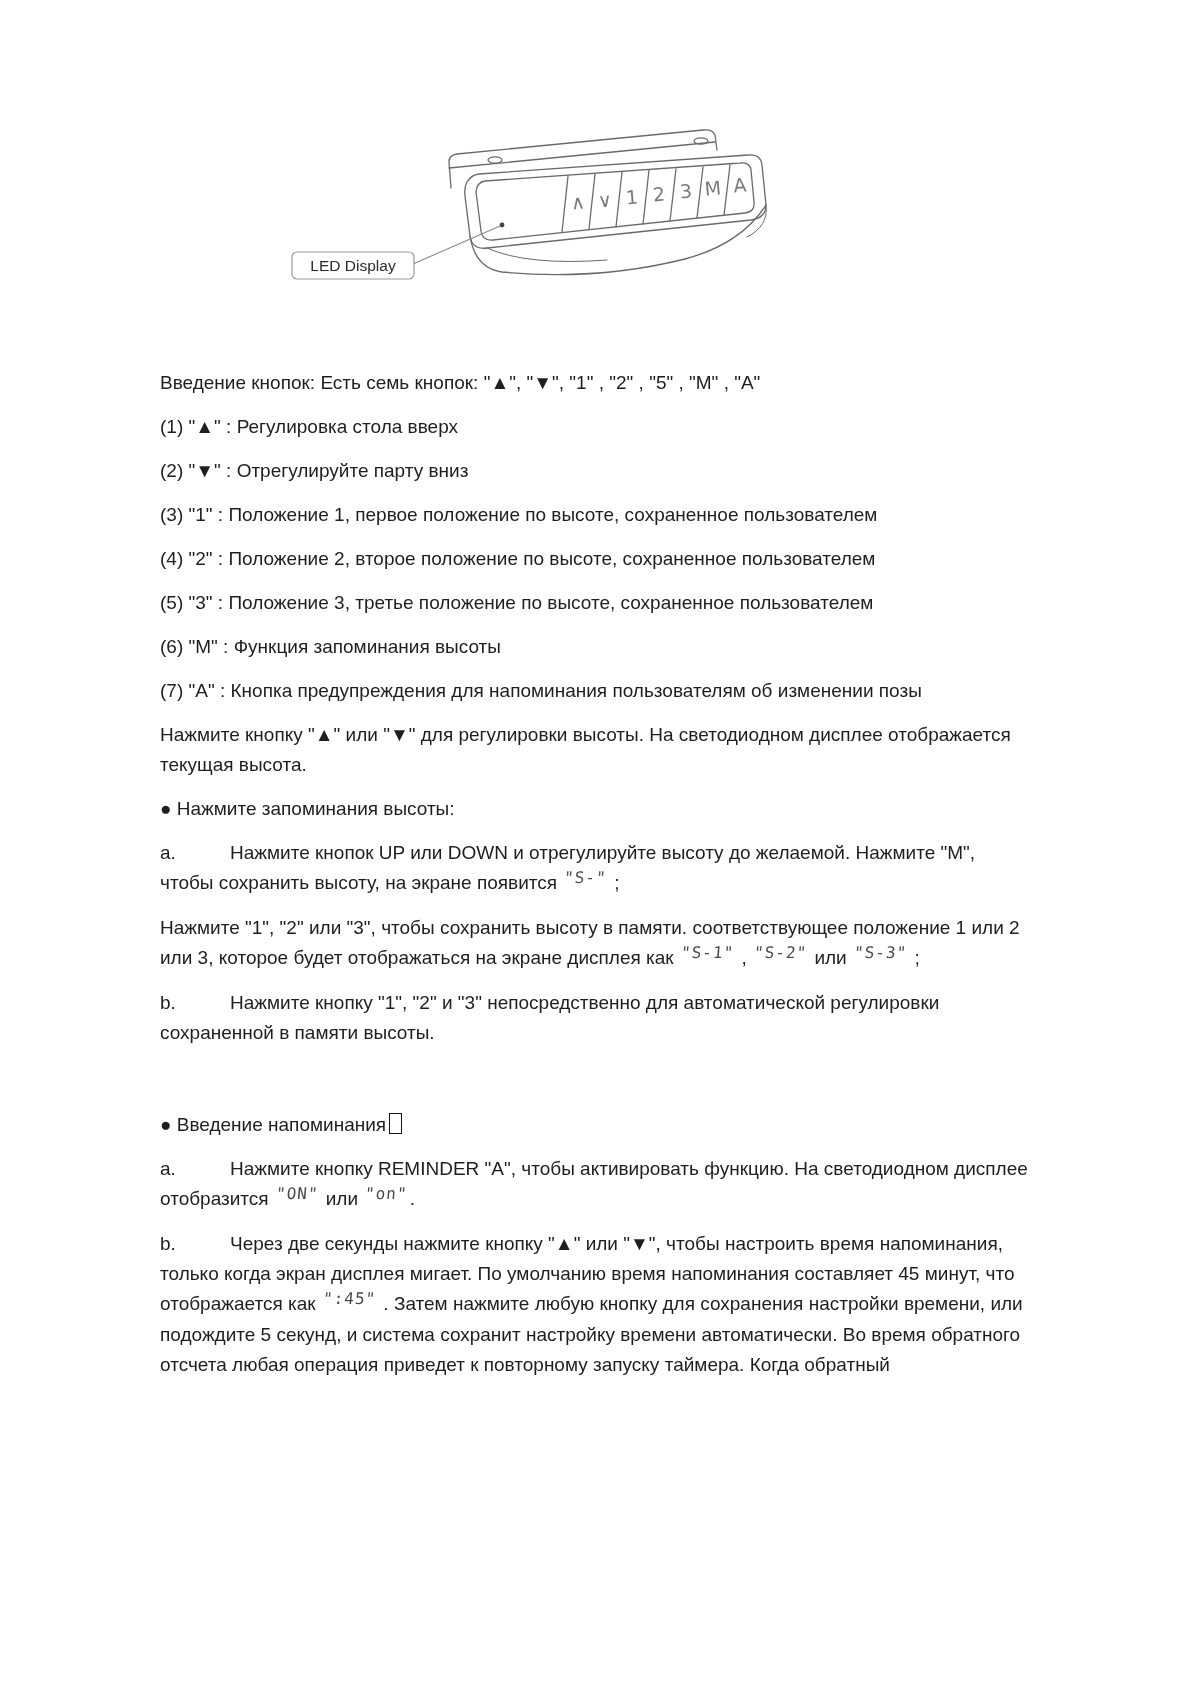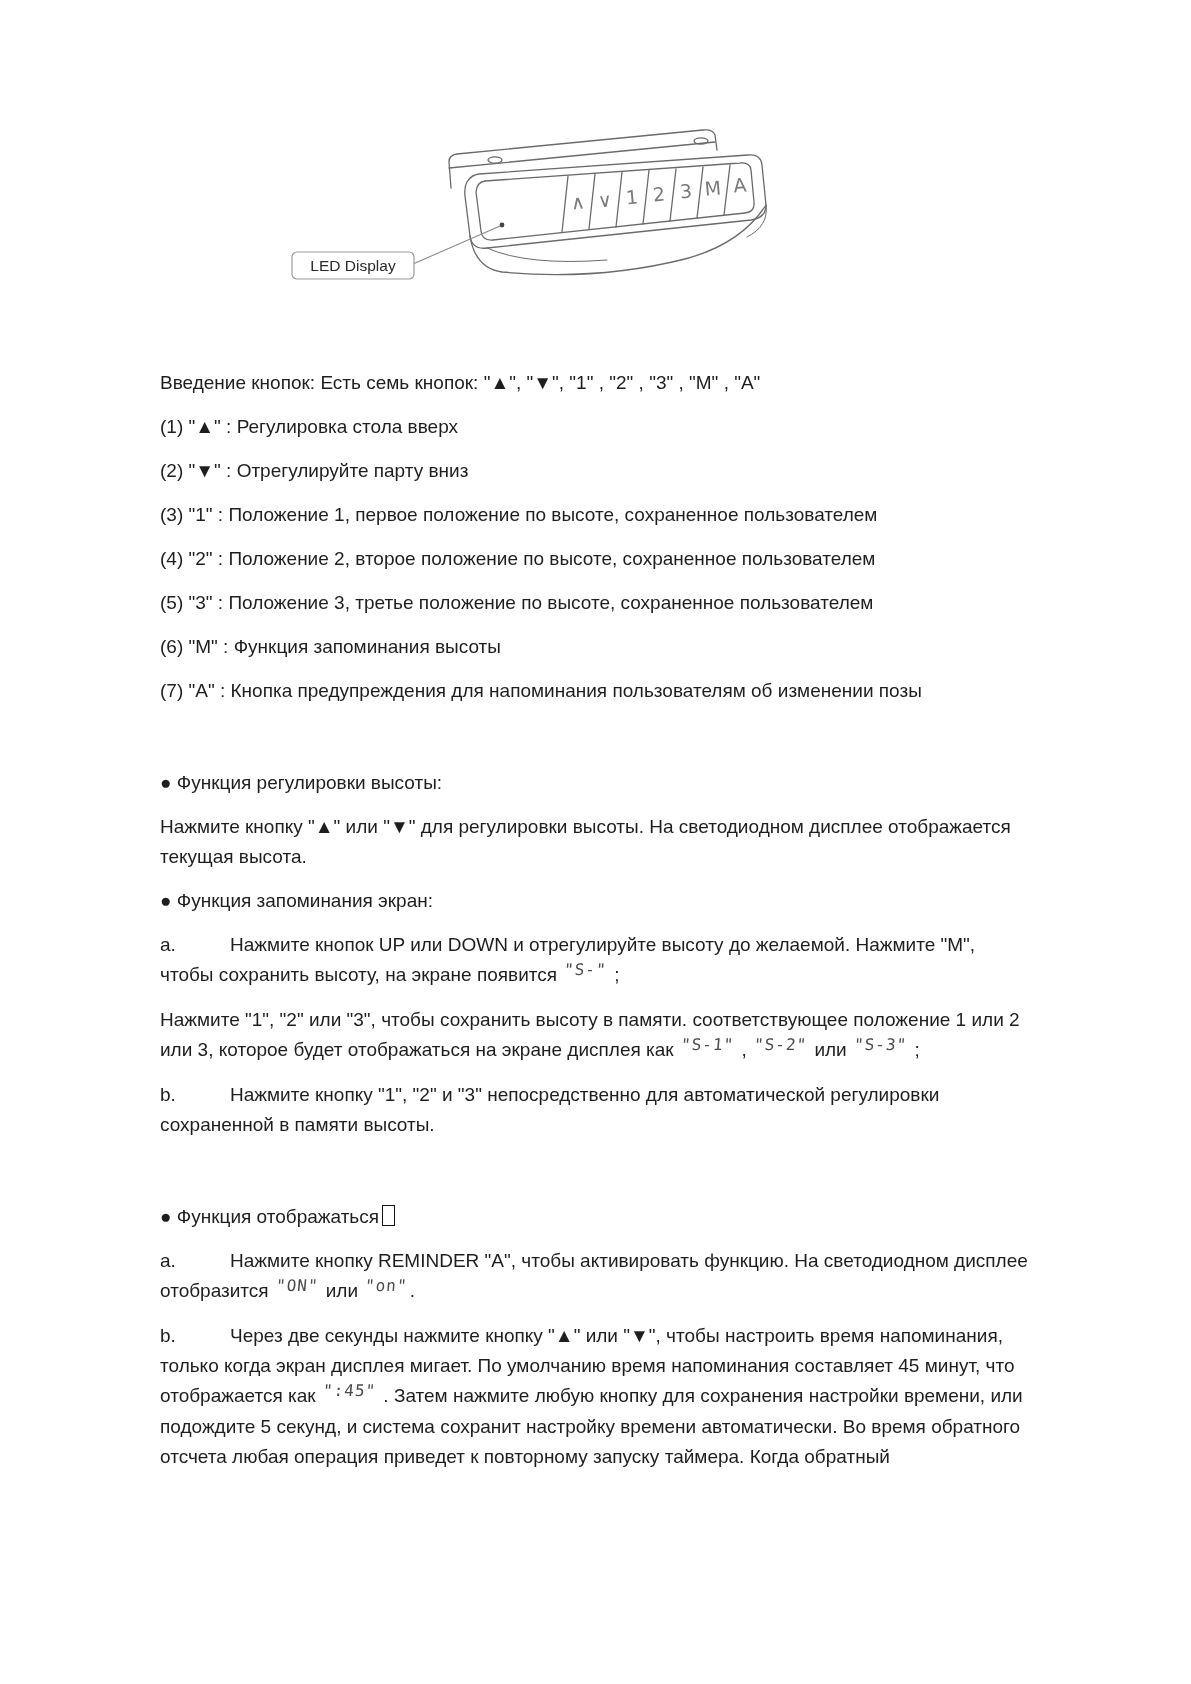--- a/index.html
+++ b/index.html
@@ -74,36 +74,35 @@
       <g>
         <line x1="148" y1="156" x2="235" y2="118" stroke="#8a8a8a" stroke-width="1.1"></line>
         <rect x="27" y="144" width="122" height="27" rx="5" fill="#fff" stroke="#9a9a9a" stroke-width="1.2"></rect>
         <text x="88" y="163" text-anchor="middle" font-family="Liberation Sans, sans-serif" font-size="15.5" fill="#2a2a2a">LED Display</text>
       </g>
     </svg>
   </div>
 
   <div class="content">
 
-    <p class="intro">Введение кнопок: Есть семь кнопок: "▲", "▼", "1" , "2" , "3" , "M" , "A"</p>
+    <p class="intro">Введение кнопок: Есть семь кнопок: "▲", "▼", "1" , "2" , "5" , "M" , "A"</p>
 
     <p>(1) "▲" : Регулировка стола вверх</p>
     <p>(2) "▼" : Отрегулируйте парту вниз</p>
     <p>(3) "1" : Положение 1, первое положение по высоте, сохраненное пользователем</p>
     <p>(4) "2" : Положение 2, второе положение по высоте, сохраненное пользователем</p>
     <p>(5) "3" : Положение 3, третье положение по высоте, сохраненное пользователем</p>
     <p>(6) "M" : Функция запоминания высоты</p>
     <p>(7) "A" : Кнопка предупреждения для напоминания пользователям об изменении позы</p>
 
-    <p class="heading sec-gap">● Функция регулировки высоты:</p>
     <p>Нажмите кнопку "▲" или "▼" для регулировки высоты. На светодиодном дисплее отображается текущая высота.</p>
 
-    <p class="heading">● Функция запоминания экран:</p>
+    <p class="heading">● Нажмите запоминания высоты:</p>
     <p><span class="letter">a.</span><span>Нажмите кнопок UP или DOWN и отрегулируйте высоту до желаемой. Нажмите "M", чтобы сохранить высоту, на экране появится</span> <span class="seg">"S-"</span> <span>;</span></p>
     <p><span>Нажмите "1", "2" или "3", чтобы сохранить высоту в памяти. соответствующее положение 1 или 2 или 3, которое будет отображаться на экране дисплея как</span> <span class="seg">"S-1"</span> <span>,</span> <span class="seg">"S-2"</span> <span>или</span> <span class="seg">"S-3"</span> <span>;</span></p>
     <p><span class="letter">b.</span><span>Нажмите кнопку "1", "2" и "3" непосредственно для автоматической регулировки сохраненной в памяти высоты.</span></p>
 
-    <p class="heading sec-gap"><span>● Функция отображаться</span><span class="tofu"></span></p>
+    <p class="heading sec-gap"><span>● Введение напоминания</span><span class="tofu"></span></p>
     <p><span class="letter">a.</span><span>Нажмите кнопку REMINDER "A", чтобы активировать функцию. На светодиодном дисплее отобразится</span> <span class="seg">"ON"</span> <span>или</span> <span class="seg">"on"</span><span>.</span></p>
     <p><span class="letter">b.</span><span>Через две секунды нажмите кнопку "▲" или "▼", чтобы настроить время напоминания, только когда экран дисплея мигает. По умолчанию время напоминания составляет 45 минут, что отображается как</span> <span class="seg">":45"</span> <span>. Затем нажмите любую кнопку для сохранения настройки времени, или подождите 5 секунд, и система сохранит настройку времени автоматически. Во время обратного отсчета любая операция приведет к повторному запуску таймера. Когда обратный</span></p>
 
   </div>
 </div>
 
 </body></html>

